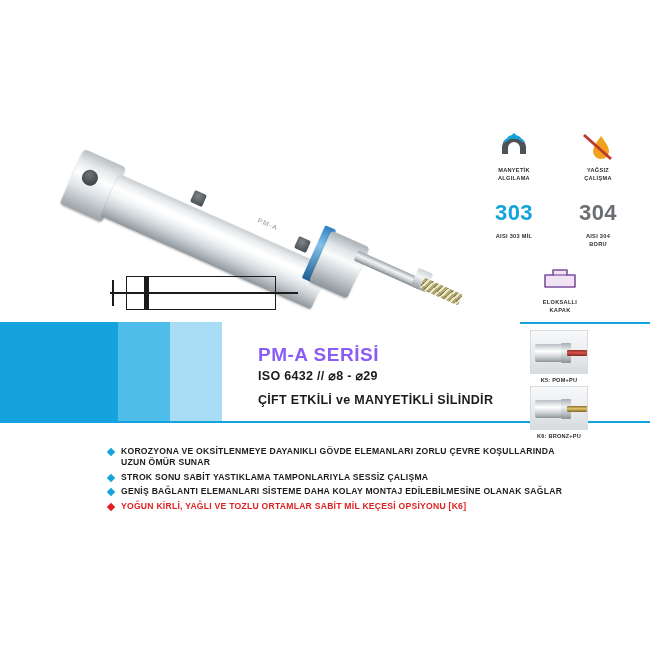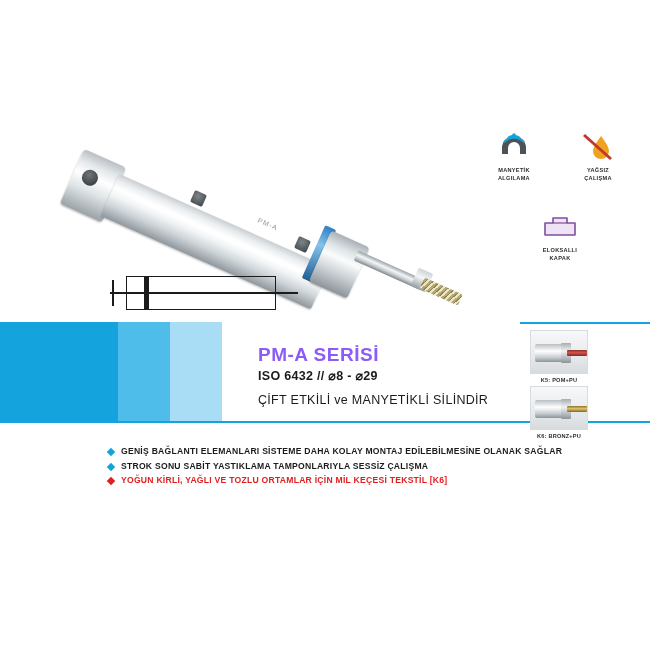--- a/index.html
+++ b/index.html
@@ -286,21 +286,21 @@
     font-size: 12.5px;
     font-weight: bold;
     color: #1b1b1b;
     letter-spacing: 0.3px;
   }
   .series-sub {
     position: absolute;
     left: 258px;
     top: 393px;
     font-size: 12.5px;
-    font-weight: normal;
+    font-weight: bold;
     color: #1b1b1b;
     letter-spacing: 0.3px;
   }
 
   
   .icon-col {
     position: absolute;
     left: 478px;
     top: 130px;
     width: 165px;
@@ -500,20 +500,36 @@
             <path d="M3 3 L30 27" stroke="#c0392b" stroke-width="3" fill="none"></path>
           </svg>
         </div>
         <div class="icon-caption" style="white-space:pre-line">YAĞSIZ
 ÇALIŞMA</div>
       </div>
     </div>
 
     <div class="icon-divider"></div>
 
+    <div class="icon-row">
+      <div class="icon-cell">
+        <div class="icon-art">
+          <div class="badge-num">303</div>
+        </div>
+        <div class="icon-caption" style="white-space:pre-line">AISI 303 MİL</div>
+      </div>
+
+      <div class="icon-cell">
+        <div class="icon-art">
+          <div class="badge-num badge-304">304</div>
+        </div>
+        <div class="icon-caption" style="white-space:pre-line">AISI 304
+BORU</div>
+      </div>
+    </div>
 
     <div class="icon-divider"></div>
 
     <div class="icon-row" style="justify-content:flex-start">
       <div class="icon-cell" style="margin-left:46px">
         <div class="icon-art">
           <svg width="42" height="28" viewBox="0 0 42 28">
             <path d="M6 22 L6 10 L14 10 L14 5 L28 5 L28 10 L36 10 L36 22 Z" fill="#efe3f4" stroke="#7d4f9e" stroke-width="1.6" stroke-linejoin="round"></path>
             <path d="M14 10 L28 10" stroke="#7d4f9e" stroke-width="1.2"></path>
           </svg>
@@ -538,25 +554,29 @@
       <div class="seal-body"></div>
       <div class="seal-cap"></div>
       <div class="seal-rod gold"></div>
     </div>
     <div class="seal-caption">K6: BRONZ+PU</div>
   </div>
 
   <div class="features">
     <div class="feature-item">
       <span class="bullet"></span>
-      <span class="feature-text">GENİŞ BAĞLANTI ELEMANLARI SİSTEME DAHA KOLAY MONTAJ EDİLEBİLMESİNE OLANAK SAĞLAR</span>
+      <span class="feature-text">KOROZYONA VE OKSİTLENMEYE DAYANIKLI GÖVDE ELEMANLARI ZORLU ÇEVRE KOŞULLARINDA UZUN ÖMÜR SUNAR</span>
     </div>
     <div class="feature-item">
       <span class="bullet"></span>
       <span class="feature-text">STROK SONU SABİT YASTIKLAMA TAMPONLARIYLA SESSİZ ÇALIŞMA</span>
     </div>
     <div class="feature-item">
+      <span class="bullet"></span>
+      <span class="feature-text">GENİŞ BAĞLANTI ELEMANLARI SİSTEME DAHA KOLAY MONTAJ EDİLEBİLMESİNE OLANAK SAĞLAR</span>
+    </div>
+    <div class="feature-item">
       <span class="bullet red"></span>
-      <span class="feature-text red">YOĞUN KİRLİ, YAĞLI VE TOZLU ORTAMLAR İÇİN MİL KEÇESİ TEKSTİL [K6]</span>
+      <span class="feature-text red">YOĞUN KİRLİ, YAĞLI VE TOZLU ORTAMLAR SABİT MİL KEÇESİ OPSİYONU [K6]</span>
     </div>
   </div>
 
 </div>
 
 </body></html>

